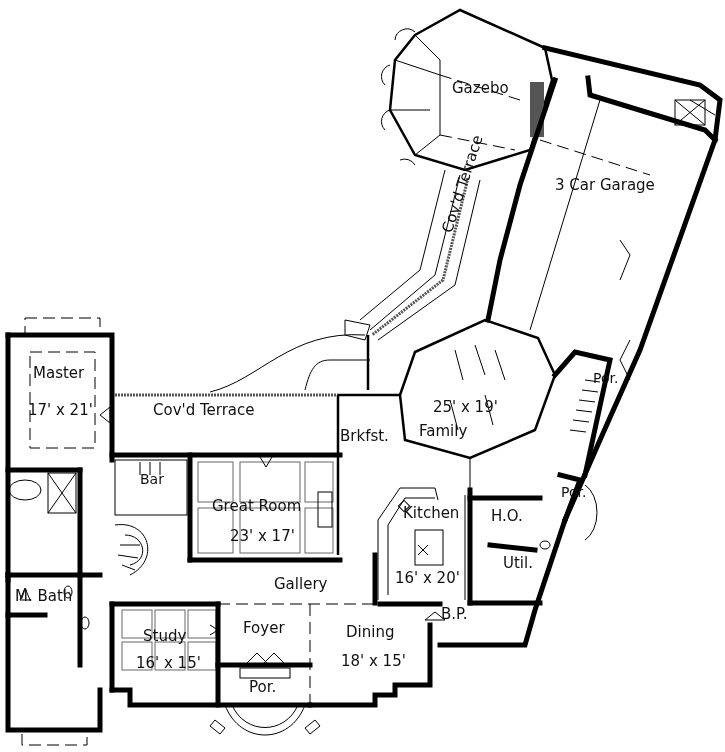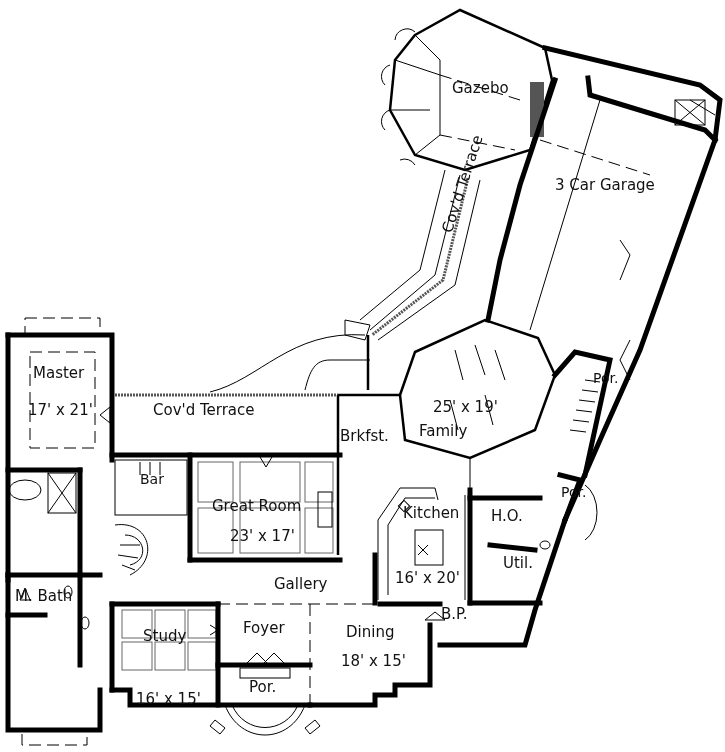--- a/index.html
+++ b/index.html
@@ -200,19 +200,19 @@
 <div class="label small" style="left:561px;top:485px;">Por.</div>
 
 <div class="label" style="left:15px;top:541px;margin-top:48px;">M. Bath</div>
 
 <div class="label" style="left:503px;top:556px;">Util.</div>
 
 <div class="label" style="left:235px;top:577px;margin-left:39px;">Gallery</div>
 <div class="label" style="left:441px;top:607px;">B.P.</div>
 
 <div class="label" style="left:143px;top:629px;">Study</div>
-<div class="label" style="left:136px;top:656px;margin-top:36px;">16' x 15'</div>
+<div class="label" style="left:136px;top:656px;">16' x 15'</div>
 
 <div class="label" style="left:243px;top:621px;">Foyer</div>
 <div class="label" style="left:346px;top:625px;">Dining</div>
 <div class="label" style="left:341px;top:654px;">18' x 15'</div>
 
 <div class="label" style="left:249px;top:680px;">Por.</div>
 
 </body></html>

